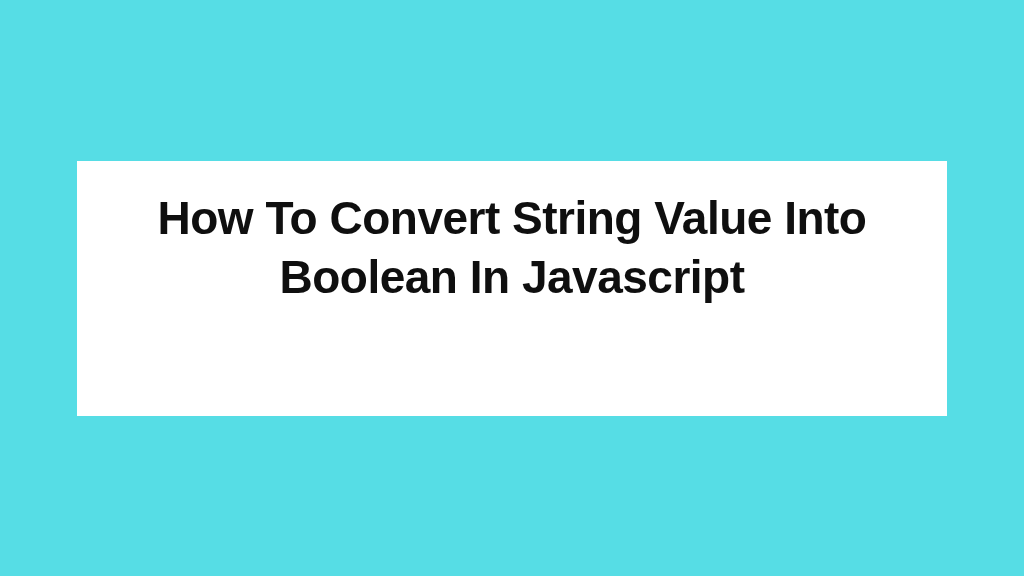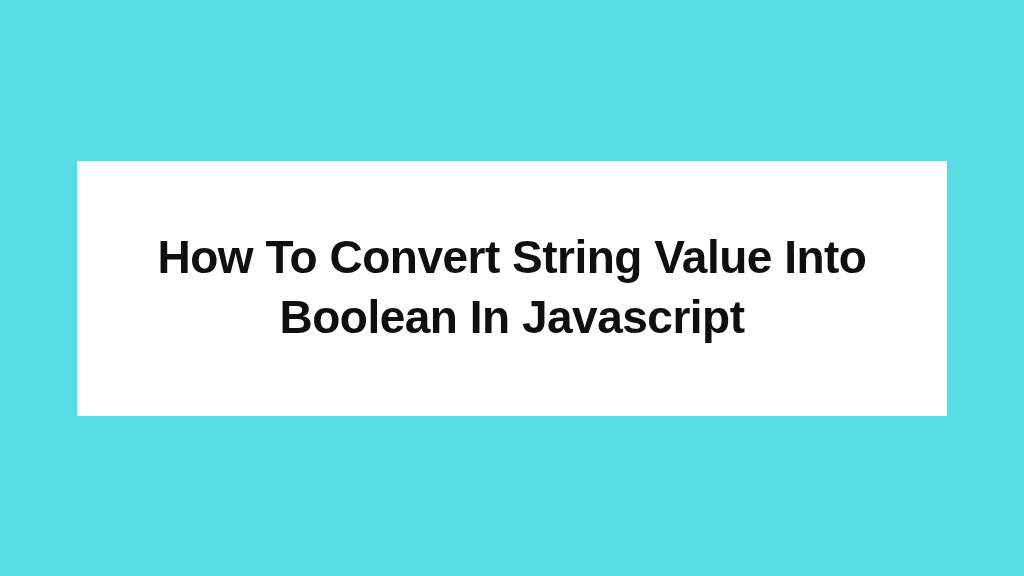--- a/index.html
+++ b/index.html
@@ -14,21 +14,21 @@
       display: flex;
       align-items: center;
       justify-content: center;
       font-family: 'Arial Black', 'Helvetica Neue', Arial, sans-serif;
     }
     .card {
       background-color: #ffffff;
       width: 870px;
       height: 255px;
       display: flex;
-      align-items: center;
+      align-items: flex-start;
       justify-content: center;
       padding: 28px 60px;
     }
     .title {
       color: #0f0f0f;
       font-size: 46px;
       font-weight: 900;
       text-align: center;
       line-height: 1.3;
       letter-spacing: -0.5px;

